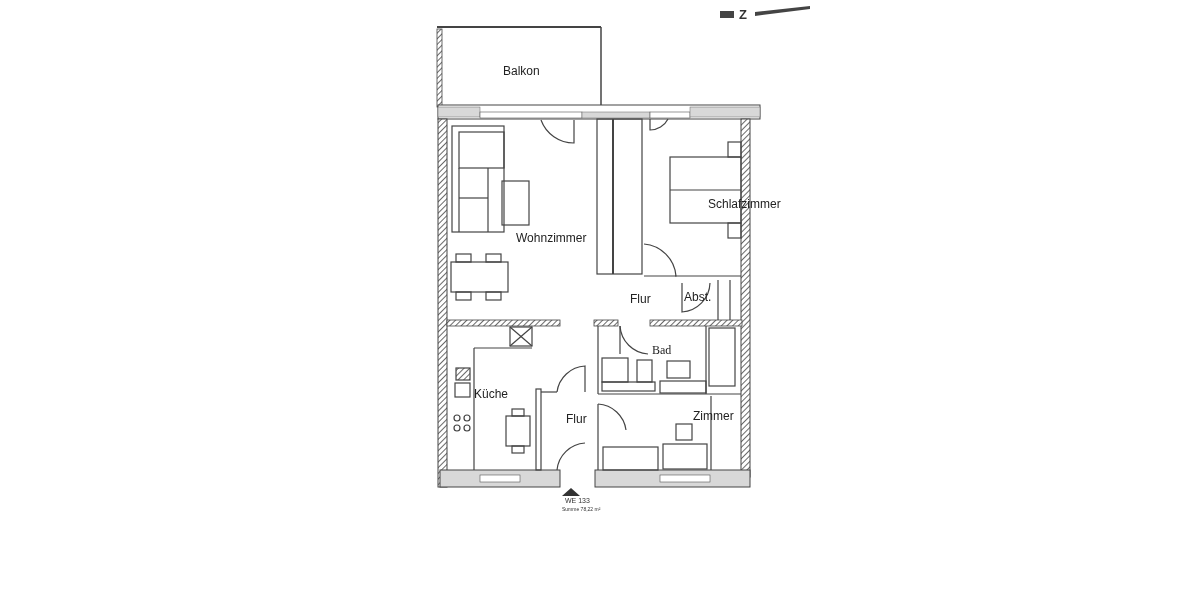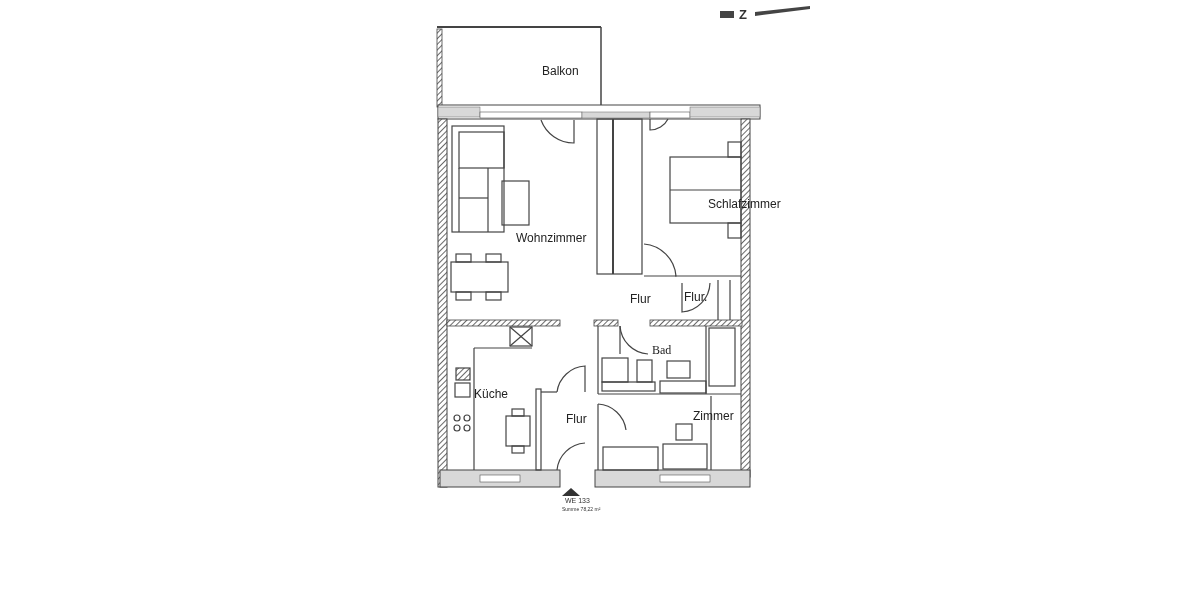--- a/index.html
+++ b/index.html
@@ -130,23 +130,23 @@
     <rect x="512" y="446" width="12" height="7"></rect>
     <rect x="536" y="389" width="5" height="81"></rect>
     <line x1="541" y1="392" x2="557" y2="392"></line>
     <path d="M 557 392 A 30 30 0 0 1 585 366 L 585 392"></path>
     <path d="M 557 470 A 30 30 0 0 1 585 443"></path>
   </g>
 
   <polygon points="571,488 562,496 580,496" fill="#333"></polygon>
 </svg>
 
-<span class="lbl" style="left:503px;top:64px;margin-left:39px;">Balkon</span>
+<span class="lbl" style="left:503px;top:64px;">Balkon</span>
 <span class="lbl" style="left:516px;top:231px;">Wohnzimmer</span>
 <span class="lbl" style="left:672px;top:197px;margin-left:36px;">Schlafzimmer</span>
 <span class="lbl" style="left:630px;top:292px;">Flur</span>
-<span class="lbl" style="left:684px;top:290px;">Flur.</span>
+<span class="lbl" style="left:684px;top:290px;">Abst.</span>
 <span class="lbl" style="left:652px;top:343px;font-family:Liberation Serif, serif;">Bad</span>
 <span class="lbl" style="left:474px;top:387px;">Küche</span>
 <span class="lbl" style="left:566px;top:412px;">Flur</span>
 <span class="lbl" style="left:649px;top:409px;margin-left:44px;">Zimmer</span>
 <span class="small" style="left:565px;top:497px;font-size:7px;">WE 133</span>
 <span class="small" style="left:562px;top:506px;font-size:5px;">Summe 78,22 m²</span>
 
 </body></html>

